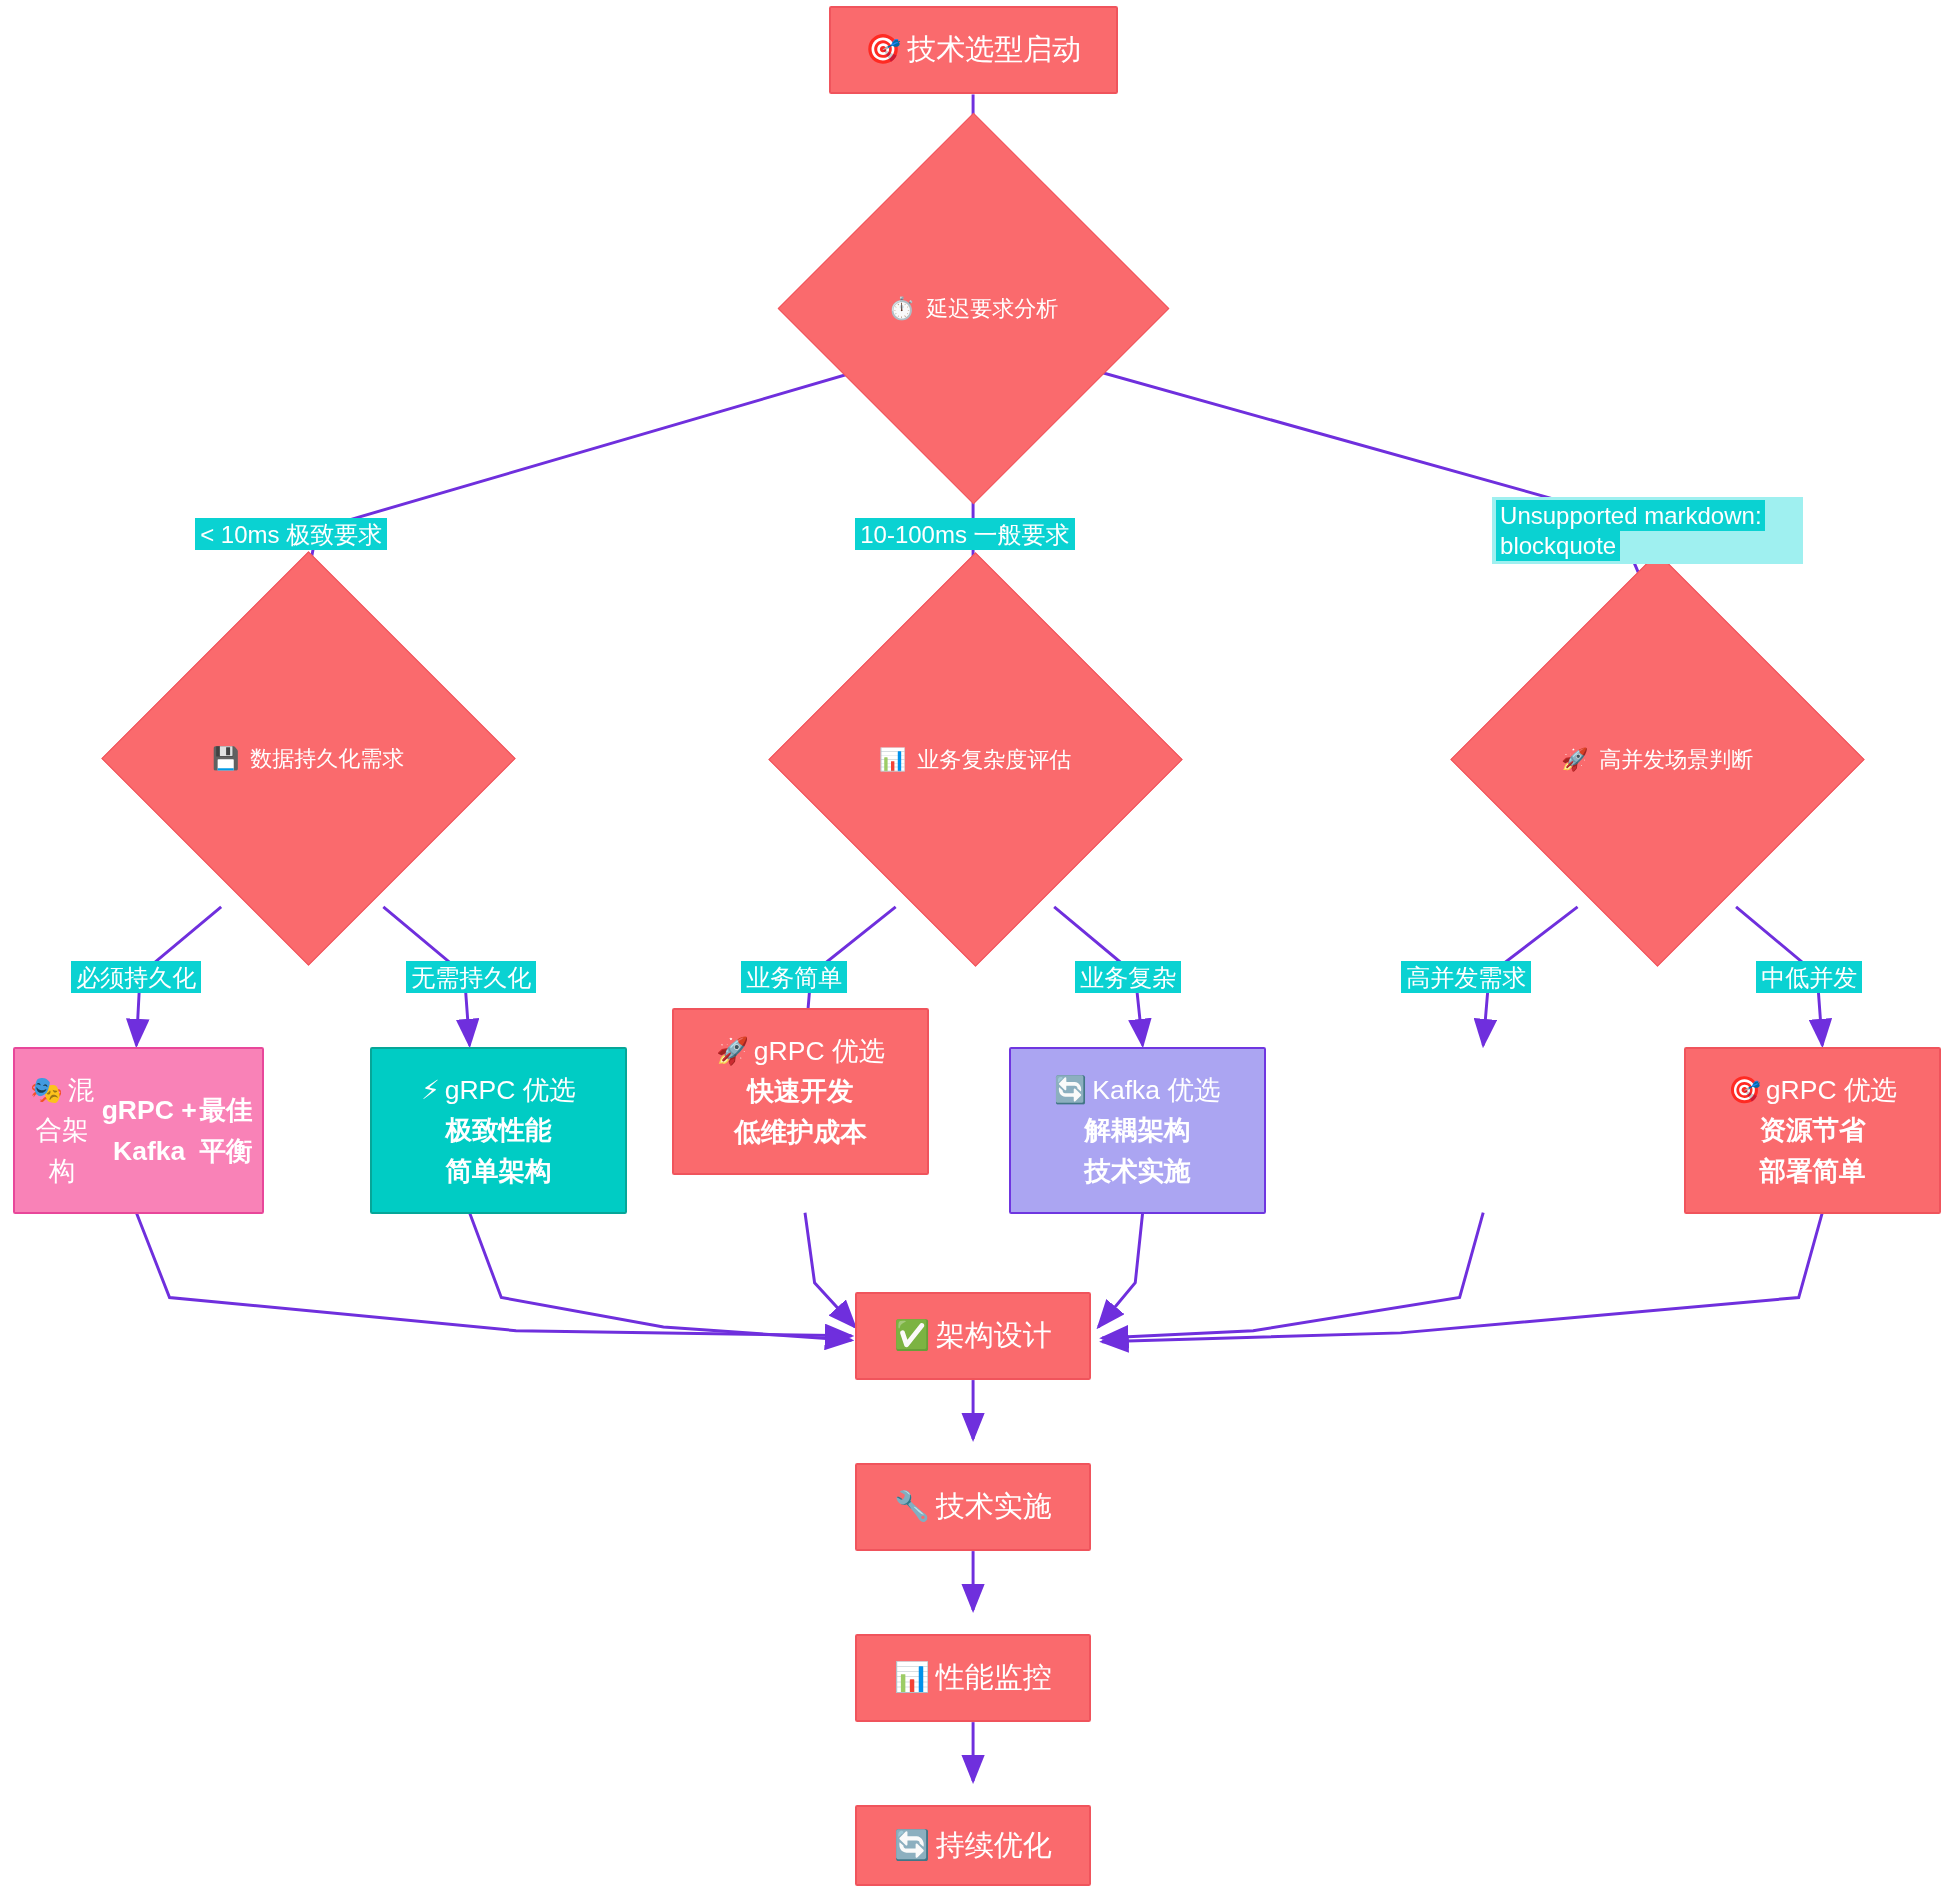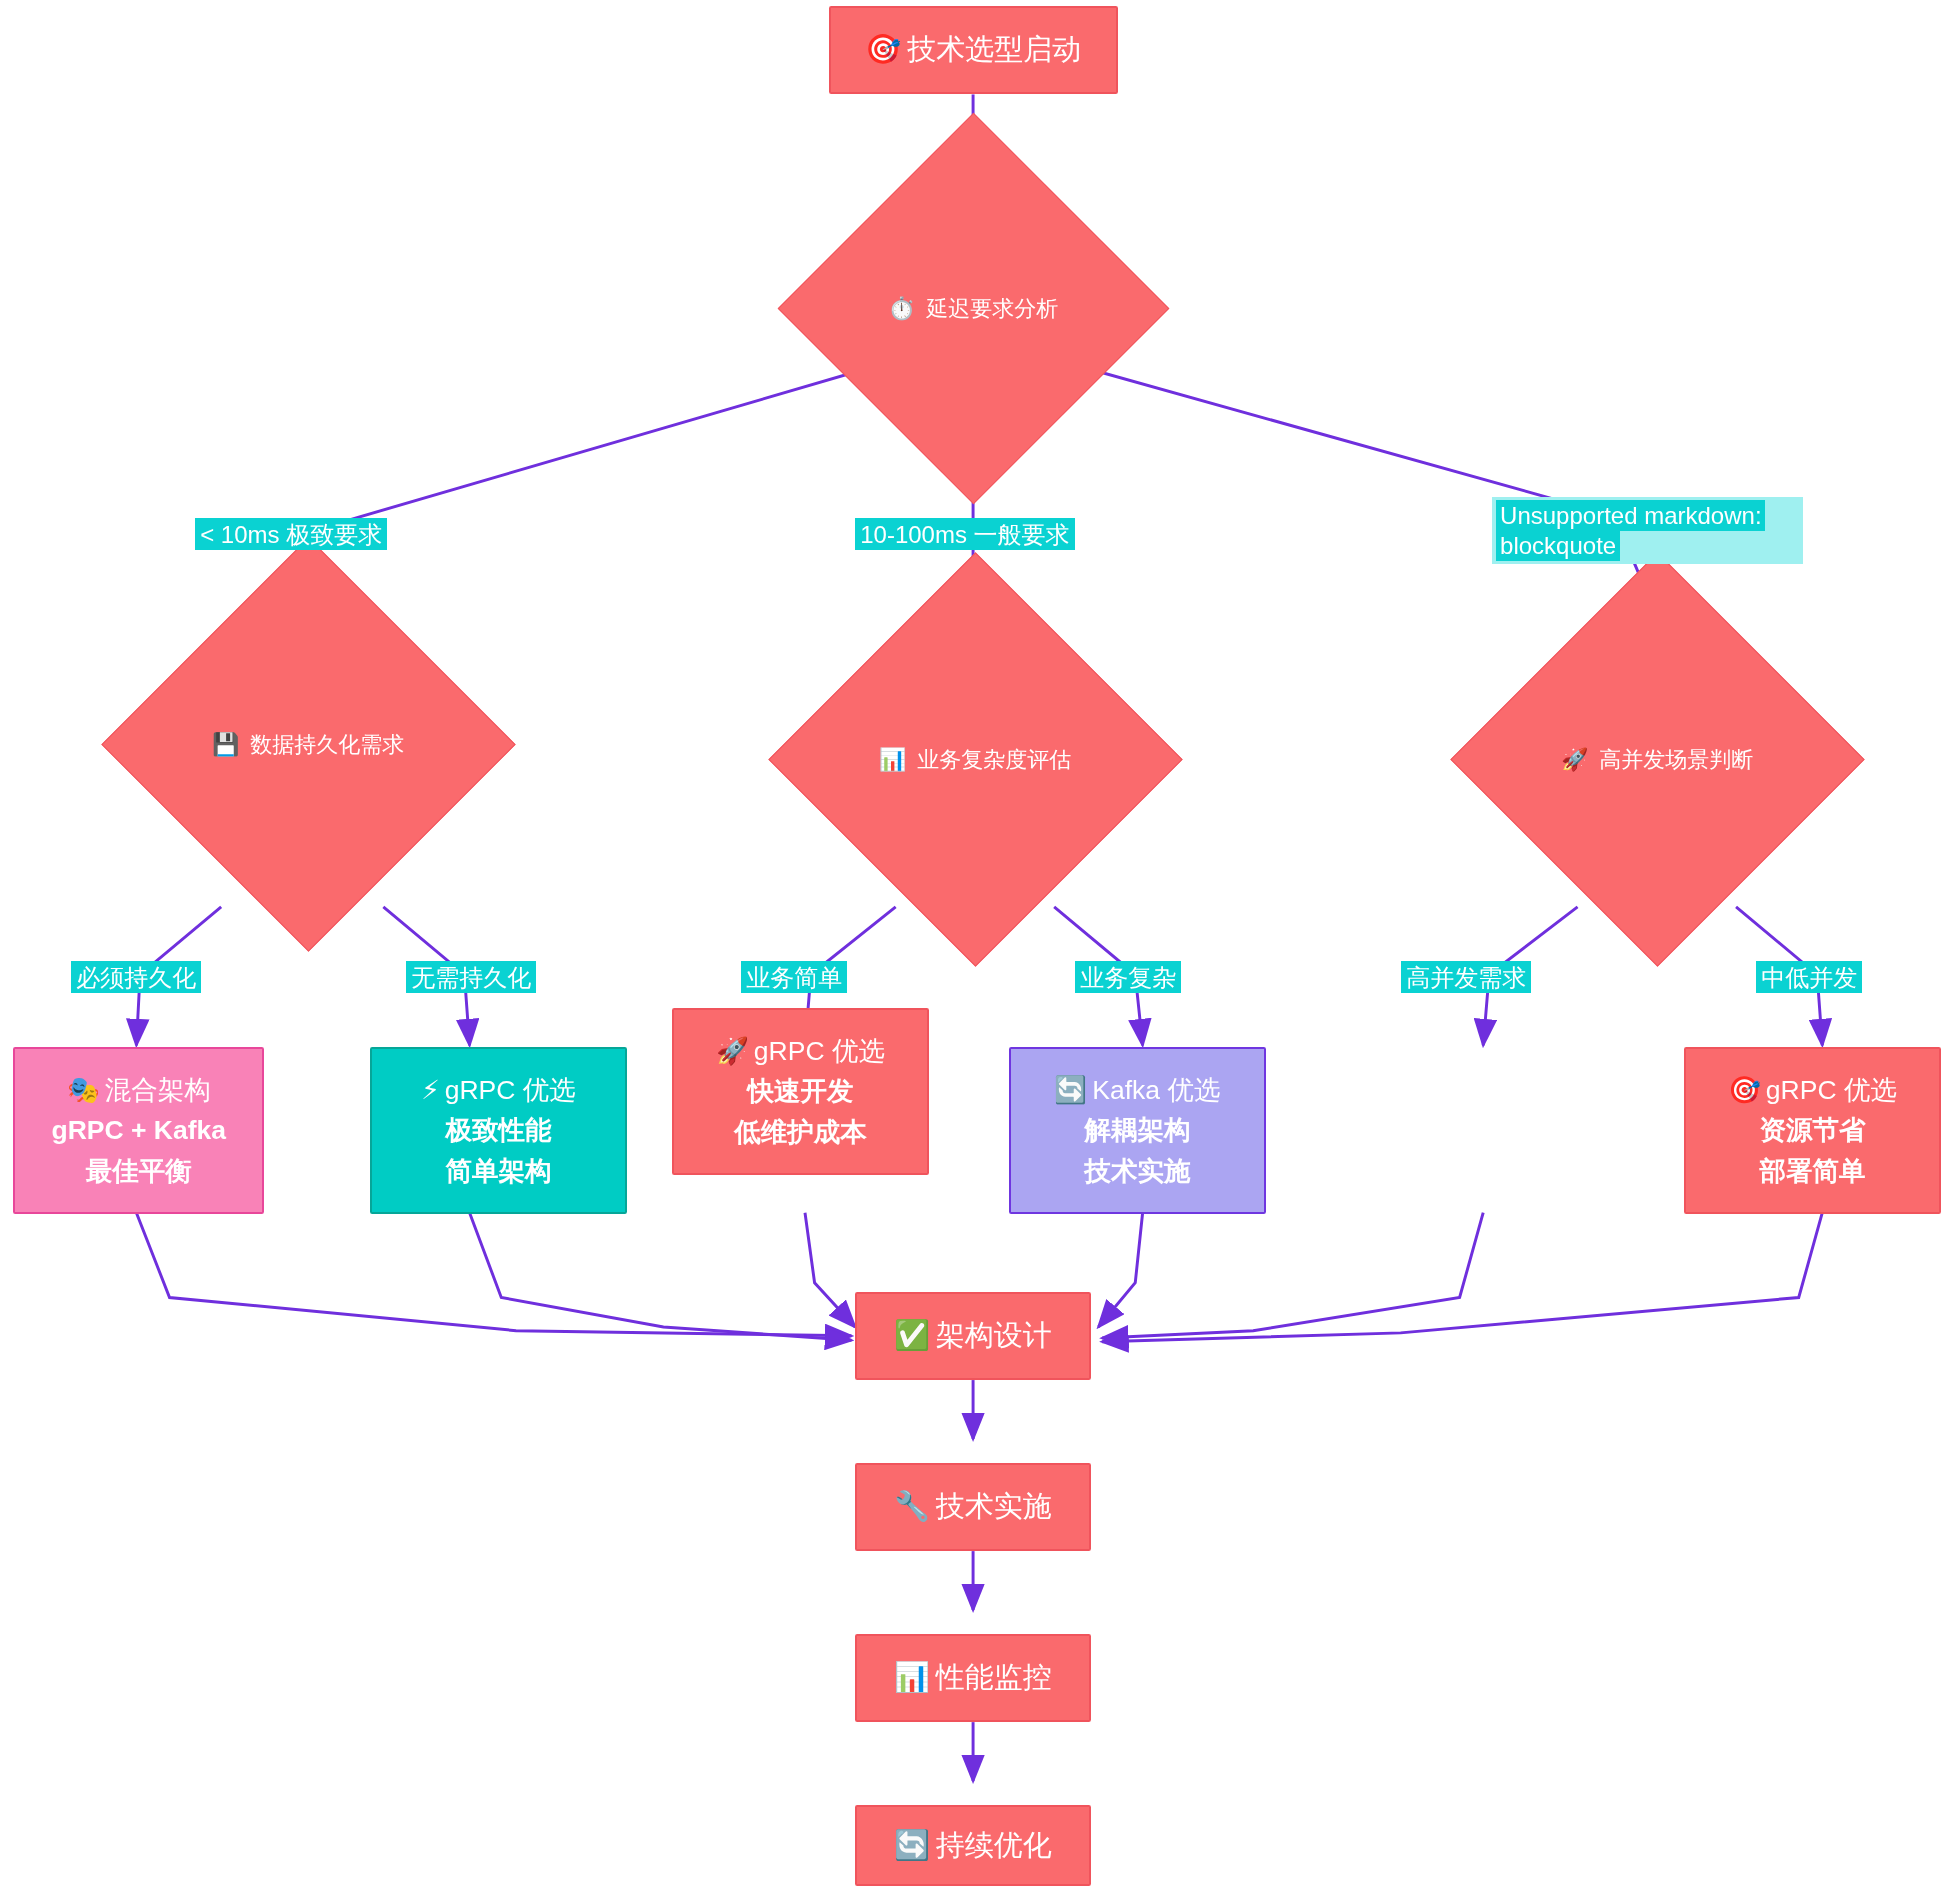--- a/index.html
+++ b/index.html
@@ -107,21 +107,21 @@
     <span class="txt">&lt; 10ms 极致要求</span>
   </div>
   <div class="elabel" style="left:855px;top:518px;">
     <span class="txt">10-100ms 一般要求</span>
   </div>
   <div class="elabel multiline" style="left:1492px;top:497px;width:302px;">
     <span class="txt">Unsupported markdown:</span><br>
     <span class="txt">blockquote</span>
   </div>
 
-  <div class="node diamond" style="left:162px;top:598px;width:293px;height:293px;">
+  <div class="node diamond" style="left:162px;top:612px;width:293px;height:293px;">
     <div class="dshape"></div>
     <div class="dlabel">
       <span class="emoji">💾</span>
       <span>数据持久化需求</span>
     </div>
   </div>
 
   <div class="node diamond" style="left:829px;top:613px;width:293px;height:293px;">
     <div class="dshape"></div>
     <div class="dlabel">
@@ -150,21 +150,21 @@
   <div class="elabel" style="left:1075px;top:961px;">
     <span class="txt">业务复杂</span>
   </div>
   <div class="elabel" style="left:1401px;top:961px;">
     <span class="txt">高并发需求</span>
   </div>
   <div class="elabel" style="left:1756px;top:961px;">
     <span class="txt">中低并发</span>
   </div>
 
-  <div class="node outcome o-pink" style="left:13.3px;top:1047px;width:251px;height:167px;flex-direction:column;">
+  <div class="node outcome o-pink" style="left:13.3px;top:1047px;width:251px;height:167px;flex-direction:row;">
     <span class="l1">
       <span class="emoji">🎭</span><span>混合架构</span>
     </span>
     <span class="l2">gRPC + Kafka</span>
     <span class="l3">最佳平衡</span>
   </div>
 
   <div class="node outcome o-teal" style="left:338px;top:1047px;width:257px;height:167px;flex-direction:column;">
     <span class="l1">
       <span class="emoji">⚡</span><span>gRPC 优选</span>

